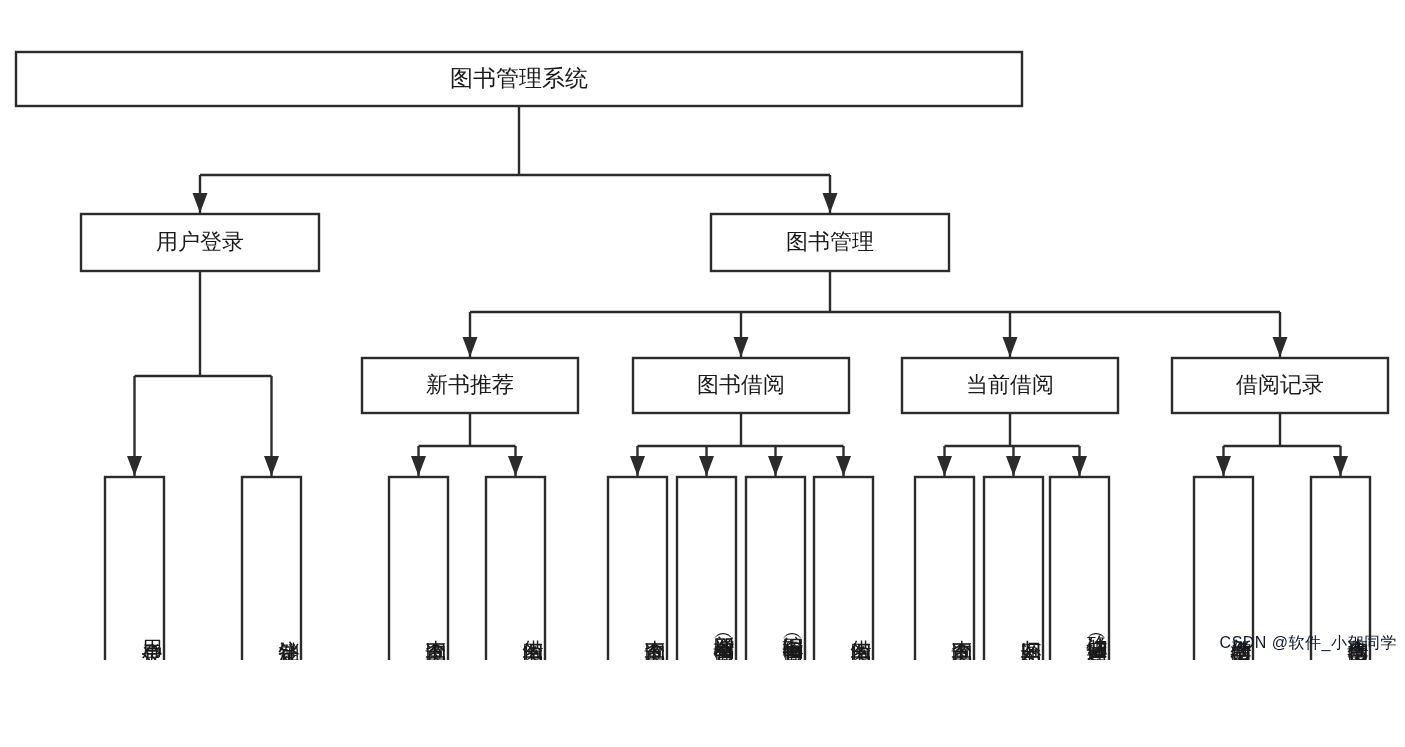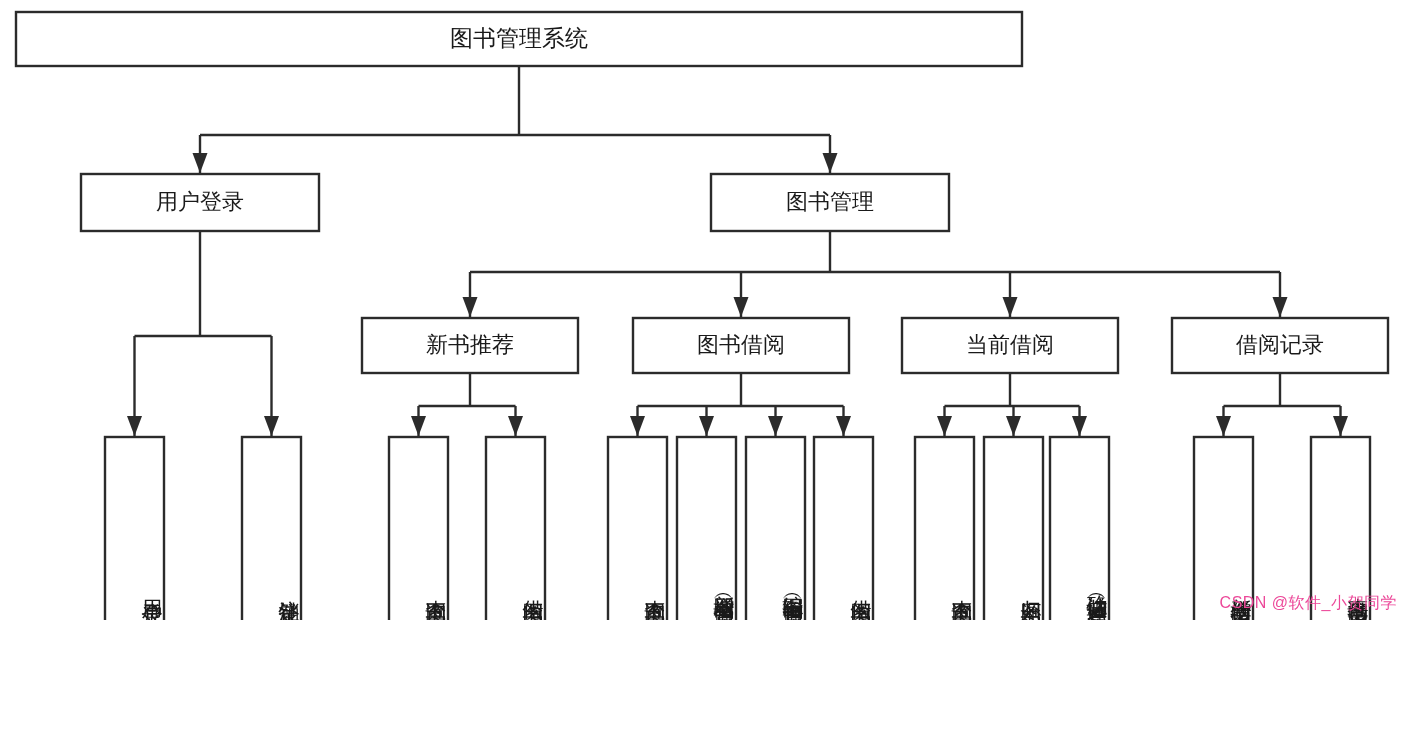--- a/index.html
+++ b/index.html
@@ -9,20 +9,21 @@
   }
   body {
     font-family: "Liberation Sans", "DejaVu Sans", sans-serif;
   }
   #diagram-root {
     position: relative;
     width: 1405px;
     height: 620px;
     background: #ffffff;
     overflow: hidden;
+    margin-top: 40px;
   }
   svg.diagram-canvas {
     position: absolute;
     top: 0;
     left: 0;
     width: 1405px;
     height: 747px;
   }
   .node-box {
     fill: #ffffff;
@@ -63,21 +64,21 @@
     color: #1a1a1a;
     white-space: nowrap;
     pointer-events: none;
   }
   .watermark {
     position: absolute;
     right: 8px;
     bottom: 6px;
     font-family: "Liberation Sans", "DejaVu Sans", sans-serif;
     font-size: 16px;
-    color: #ec4899;
+    color: #0f172a;
     letter-spacing: 0.5px;
     user-select: none;
   }
 </style>
 </head>
 <body>
 
 <div id="diagram-root">
 
   <svg class="diagram-canvas" viewBox="0 0 1405 747">

